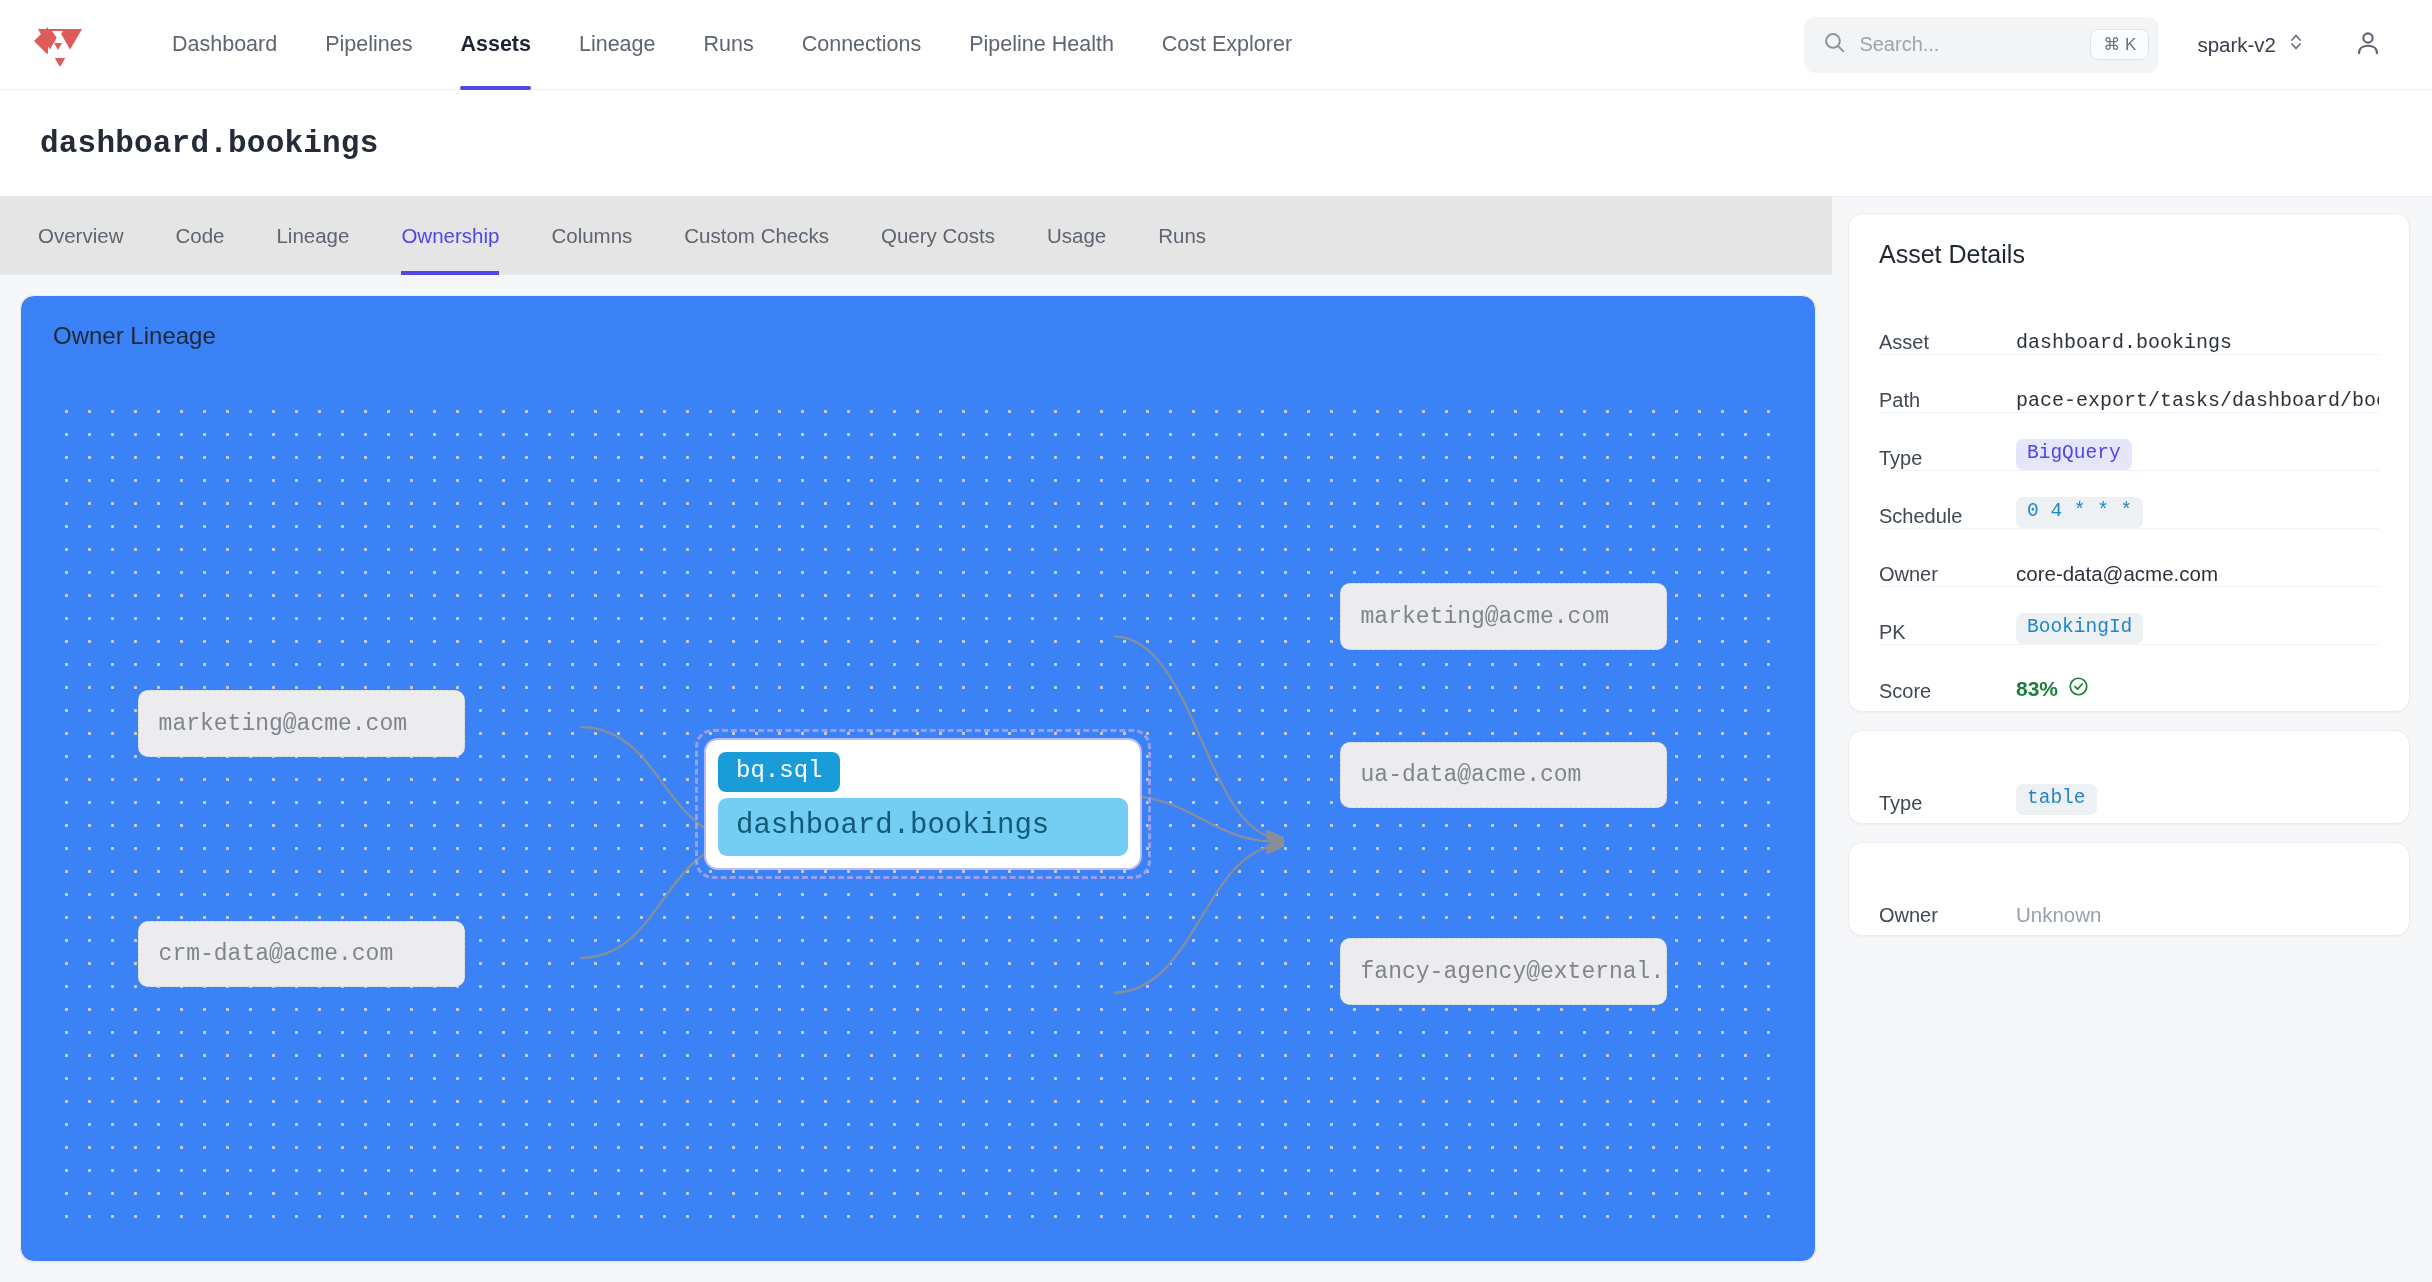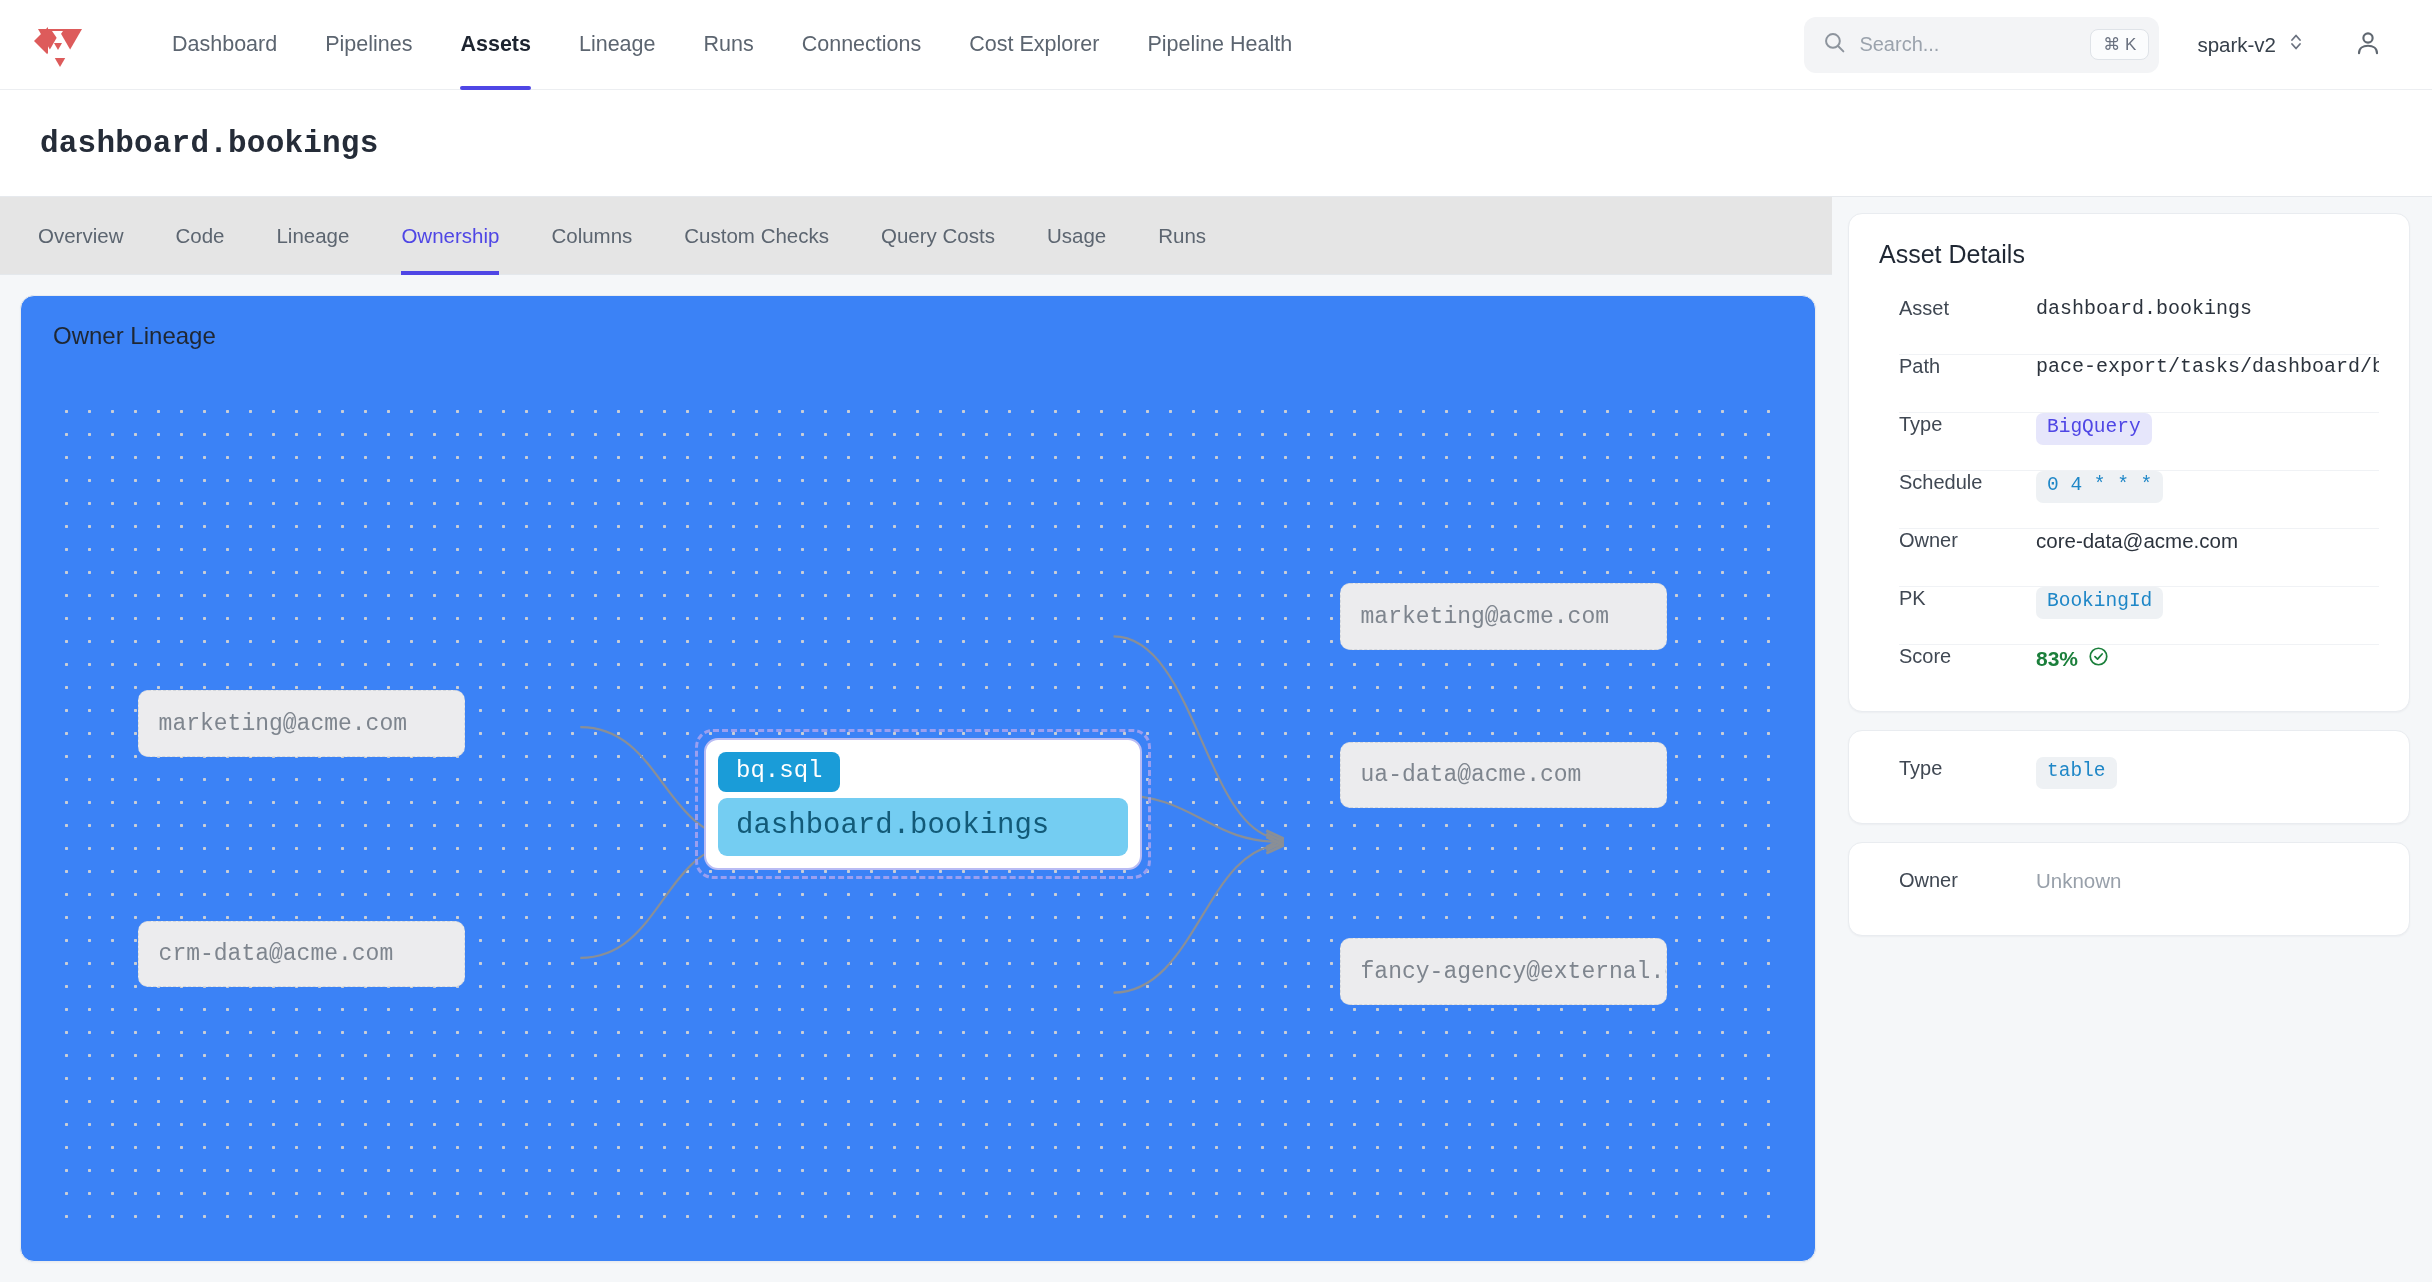--- a/index.html
+++ b/index.html
@@ -124,21 +124,21 @@
   }
   .center-body {
     background: #74cdf2; color: #125a78; font-size: 29px;
     padding: 13px 18px 16px 18px; border-radius: 9px; line-height: 1; width: 100%;
   }
 
   
   .side-card { background:#fff; border:1px solid #e9ecf0; border-radius: 14px;
                box-shadow: 0 1px 2px rgba(16,24,40,.04); padding: 26px 30px 8px 30px; }
   .side-title { font-size: 25px; color: #1f2733; margin-bottom: 28px; }
-  .kv { display: flex; align-items: flex-start; min-height: 58px; border-bottom: 1px solid #f0f2f5; margin-left: 20px; }
+  .kv { display: flex; align-items: flex-end; min-height: 58px; border-bottom: 1px solid #f0f2f5; }
   .kv:last-child { border-bottom: none; }
   .kv-k { width: 137px; flex: 0 0 137px; font-size: 20px; color: #404853; }
   .kv-v { font-size: 20.5px; color: #2c333d; overflow: hidden; white-space: nowrap; text-overflow: clip; }
   .kv-v.mono { font-size: 20px; }
   .kv-v.muted { color: #98a0aa; }
   .chip {
     display: inline-block; border-radius: 7px; padding: 5px 11px 7px 11px;
     font-size: 19.5px; line-height: 1;
   }
   .chip-purple { background: #e6e6fb; color: #4f46e5; }
@@ -172,24 +172,24 @@
     <div class="nav-item">
         <span>Lineage</span>
       </div>
     <div class="nav-item">
         <span>Runs</span>
       </div>
     <div class="nav-item">
         <span>Connections</span>
       </div>
     <div class="nav-item">
+        <span>Pipeline Health</span>
+      </div>
+    <div class="nav-item">
         <span>Cost Explorer</span>
-      </div>
-    <div class="nav-item">
-        <span>Pipeline Health</span>
       </div>
   </div>
 
   <div class="topbar-right">
     <div class="searchbox">
       <span>
         <svg width="25" height="25" viewBox="0 0 24 24" fill="none" stroke="#8d949d" stroke-width="1.9">
           <circle cx="10.5" cy="10.5" r="6.6"></circle>
             <line x1="15.4" y1="15.4" x2="20.5" y2="20.5" stroke-linecap="round"></line>
         </svg>

